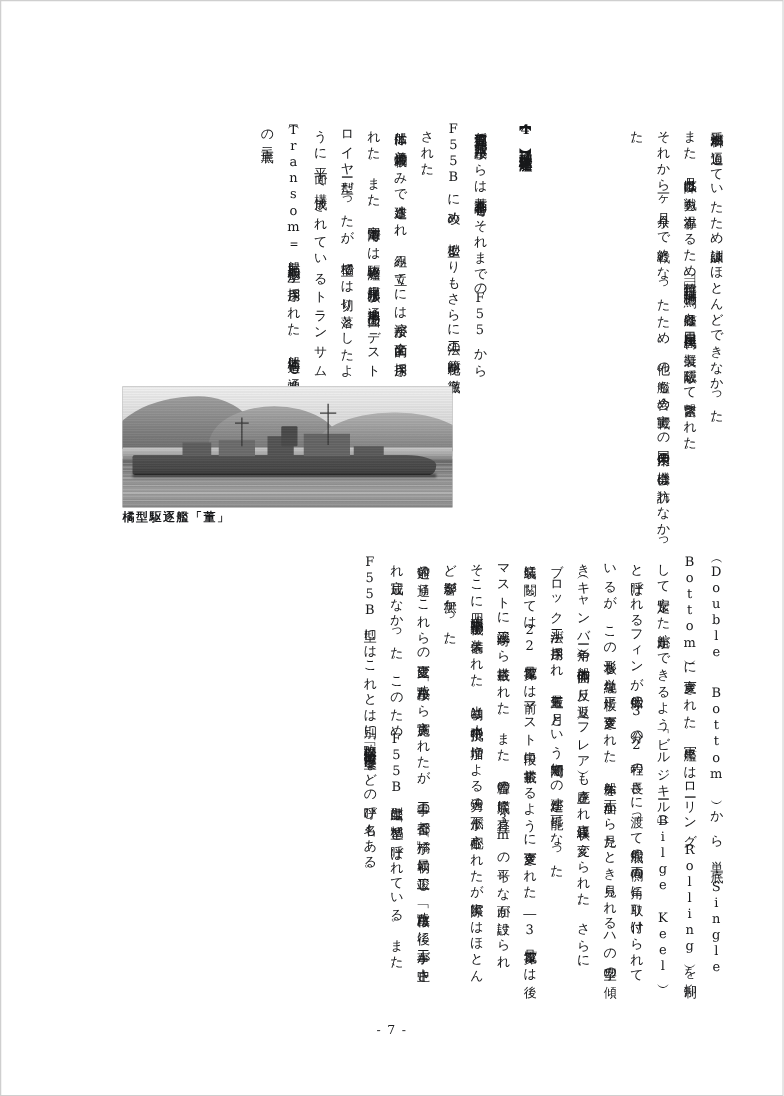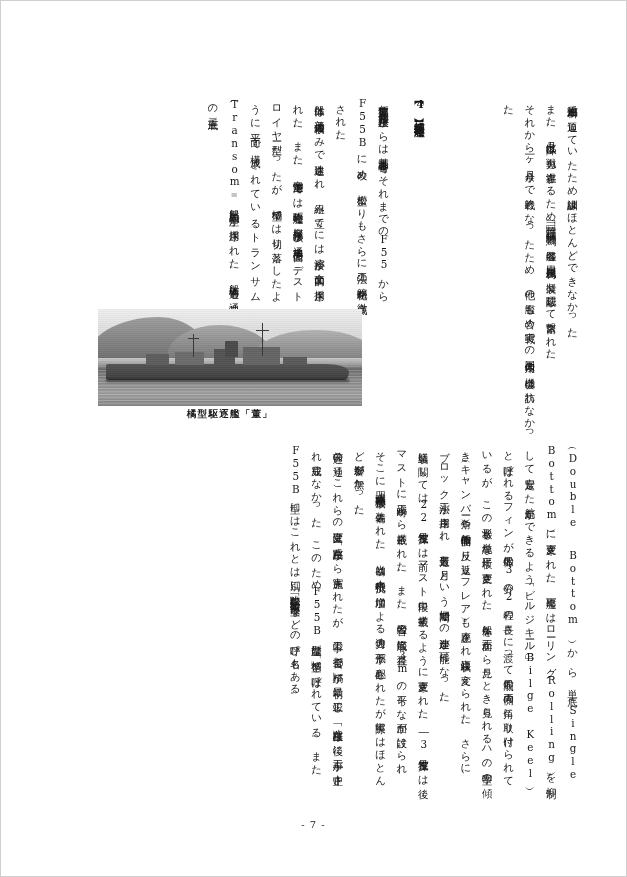--- a/index.html
+++ b/index.html
@@ -192,21 +192,20 @@
       repeating-linear-gradient(0deg, rgba(0,0,0,0.03) 0 1px, rgba(255,255,255,0.03) 1px 2px);
     pointer-events: none;
   }
 
   
   .caption {
     position: absolute;
     left: 97px;
     top: 407px;
     width: 264px;
-    text-align: center;
     font-family: "DejaVu Serif", "Liberation Serif", serif;
     font-size: 9.6px;
     font-weight: 700;
     letter-spacing: 1.2px;
     color: #1a1b1d;
   }
 
   
   .page-number {
     position: absolute;

